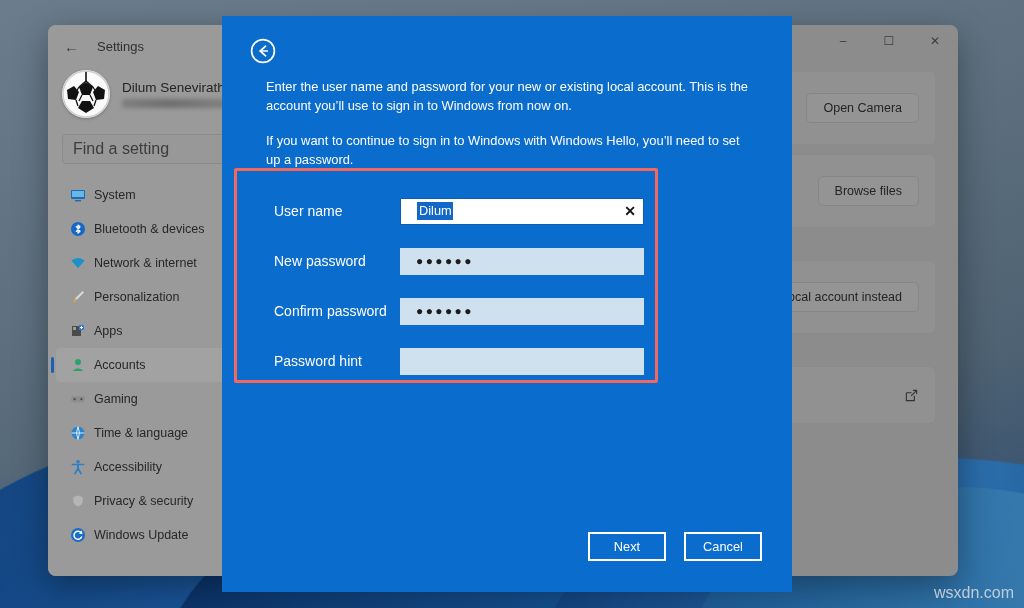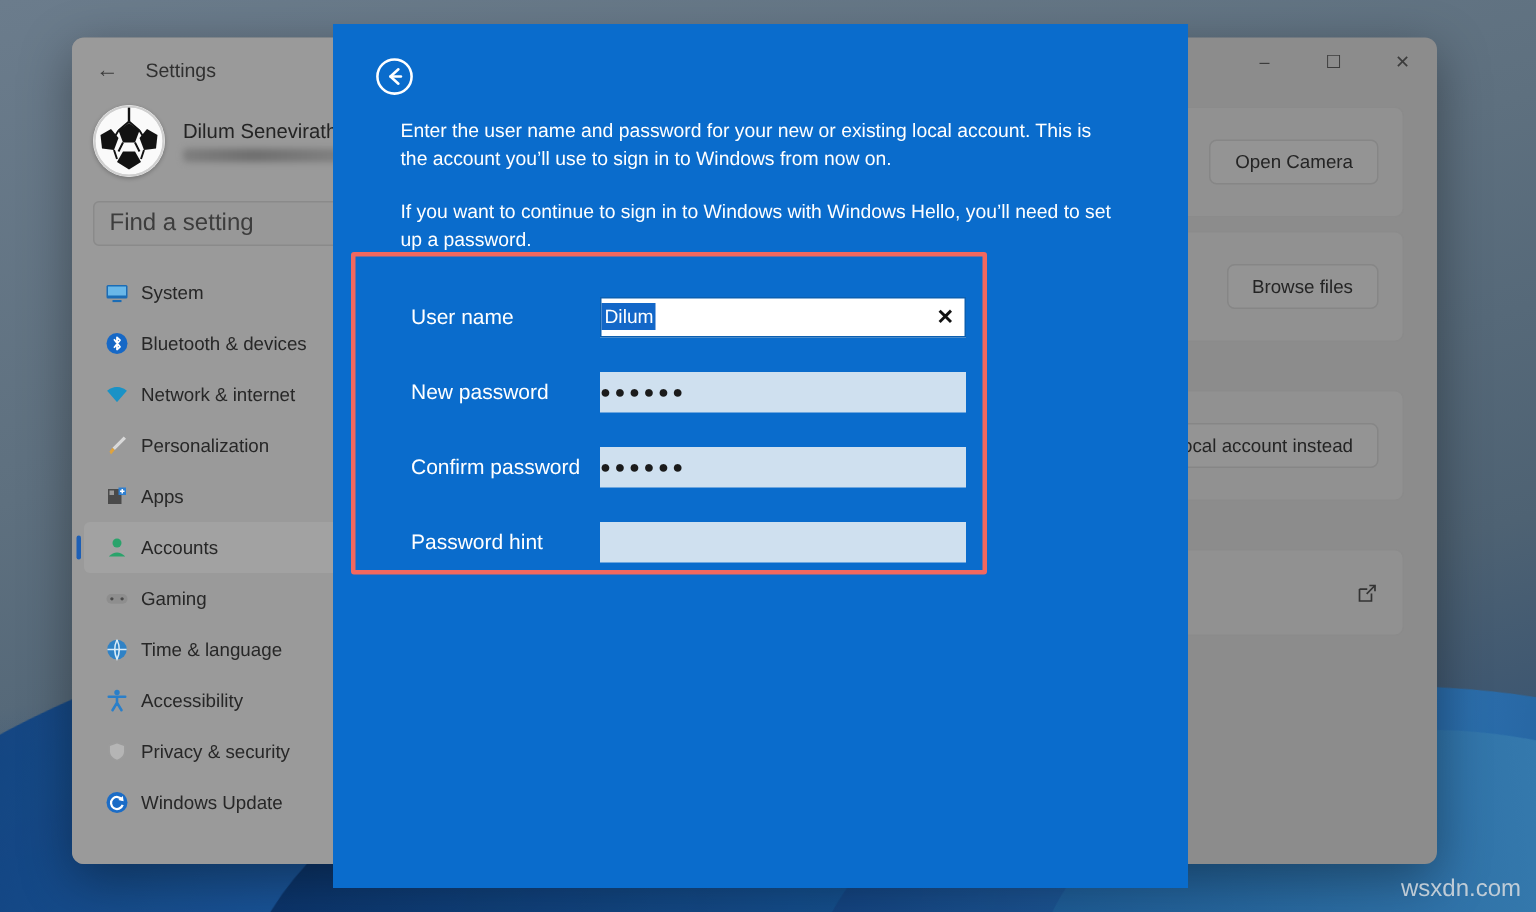--- a/index.html
+++ b/index.html
@@ -98,34 +98,34 @@
   .linkcard { display: flex; align-items: center; justify-content: flex-end; }
 
   
   #local-account-dialog {
     position: absolute; left: 222px; top: 16px; width: 570px; height: 576px;
     background: #0a6ccc; color: #ffffff;
   }
   .dlg-head { display: flex; align-items: center; gap: 13px; padding: 22px 0 0 28px; }
   .dlg-back { width: 26px; height: 26px; flex: 0 0 auto; }
   .dlg-title { font-size: 21.5px; font-weight: 400; letter-spacing: .1px; }
-  .dlg-body { padding: 14px 44px 0 28px; margin-left: 17px; }
+  .dlg-body { padding: 14px 44px 0 44px; }
   .dlg-p { font-size: 12.9px; line-height: 1.45; max-width: 492px; }
   .dlg-p + .dlg-p { margin-top: 17px; }
 
   .form-highlight {
     position: absolute; left: 12px; top: 152px; width: 424px; height: 215px;
     border: 3px solid #f2685f; border-radius: 2px;
   }
   .form { position: absolute; left: 52px; top: 170px; width: 370px; }
   .formrow { display: flex; align-items: center; height: 50px; }
   .flabel { width: 126px; font-size: 14px; color: #ffffff; }
   .finput { position: relative; flex: 1 1 auto; height: 27px;
             background: #cfe0ef; border: 0; display: flex; align-items: center;
-            padding: 0 28px 0 0; }
+            padding: 0 28px 0 16px; }
   .finput.focused { background: #ffffff; border: 1px solid #0b5fb0; }
   .sel-text { background: #1367c8; color: #ffffff; font-size: 12.8px;
               padding: 1px 1px 2px 2px; }
   .dots { letter-spacing: 2.4px; font-size: 12px; color: #1b1b1b; }
   .clear-x { position: absolute; right: 7px; top: 50%; transform: translateY(-50%);
              font-size: 14px; color: #111; line-height: 1; font-weight: 600; }
 
   .dlg-footer { position: absolute; left: 0; right: 0; bottom: 0; height: 76px;
                 display: flex; align-items: flex-start; justify-content: flex-end;
                 gap: 18px; padding: 16px 30px 0 0; }
@@ -353,15 +353,19 @@
 
     <div class="formrow">
       <div class="flabel">Password hint</div>
       <div class="finput">
         <span class="dots"></span>
       </div>
     </div>
 
   </div>
 
+  <div class="dlg-footer">
+    <button class="dlgbtn">Next</button>
+    <button class="dlgbtn">Cancel</button>
+  </div>
 </div>
 
 <div id="watermark">wsxdn.com</div>
 
 </body></html>

